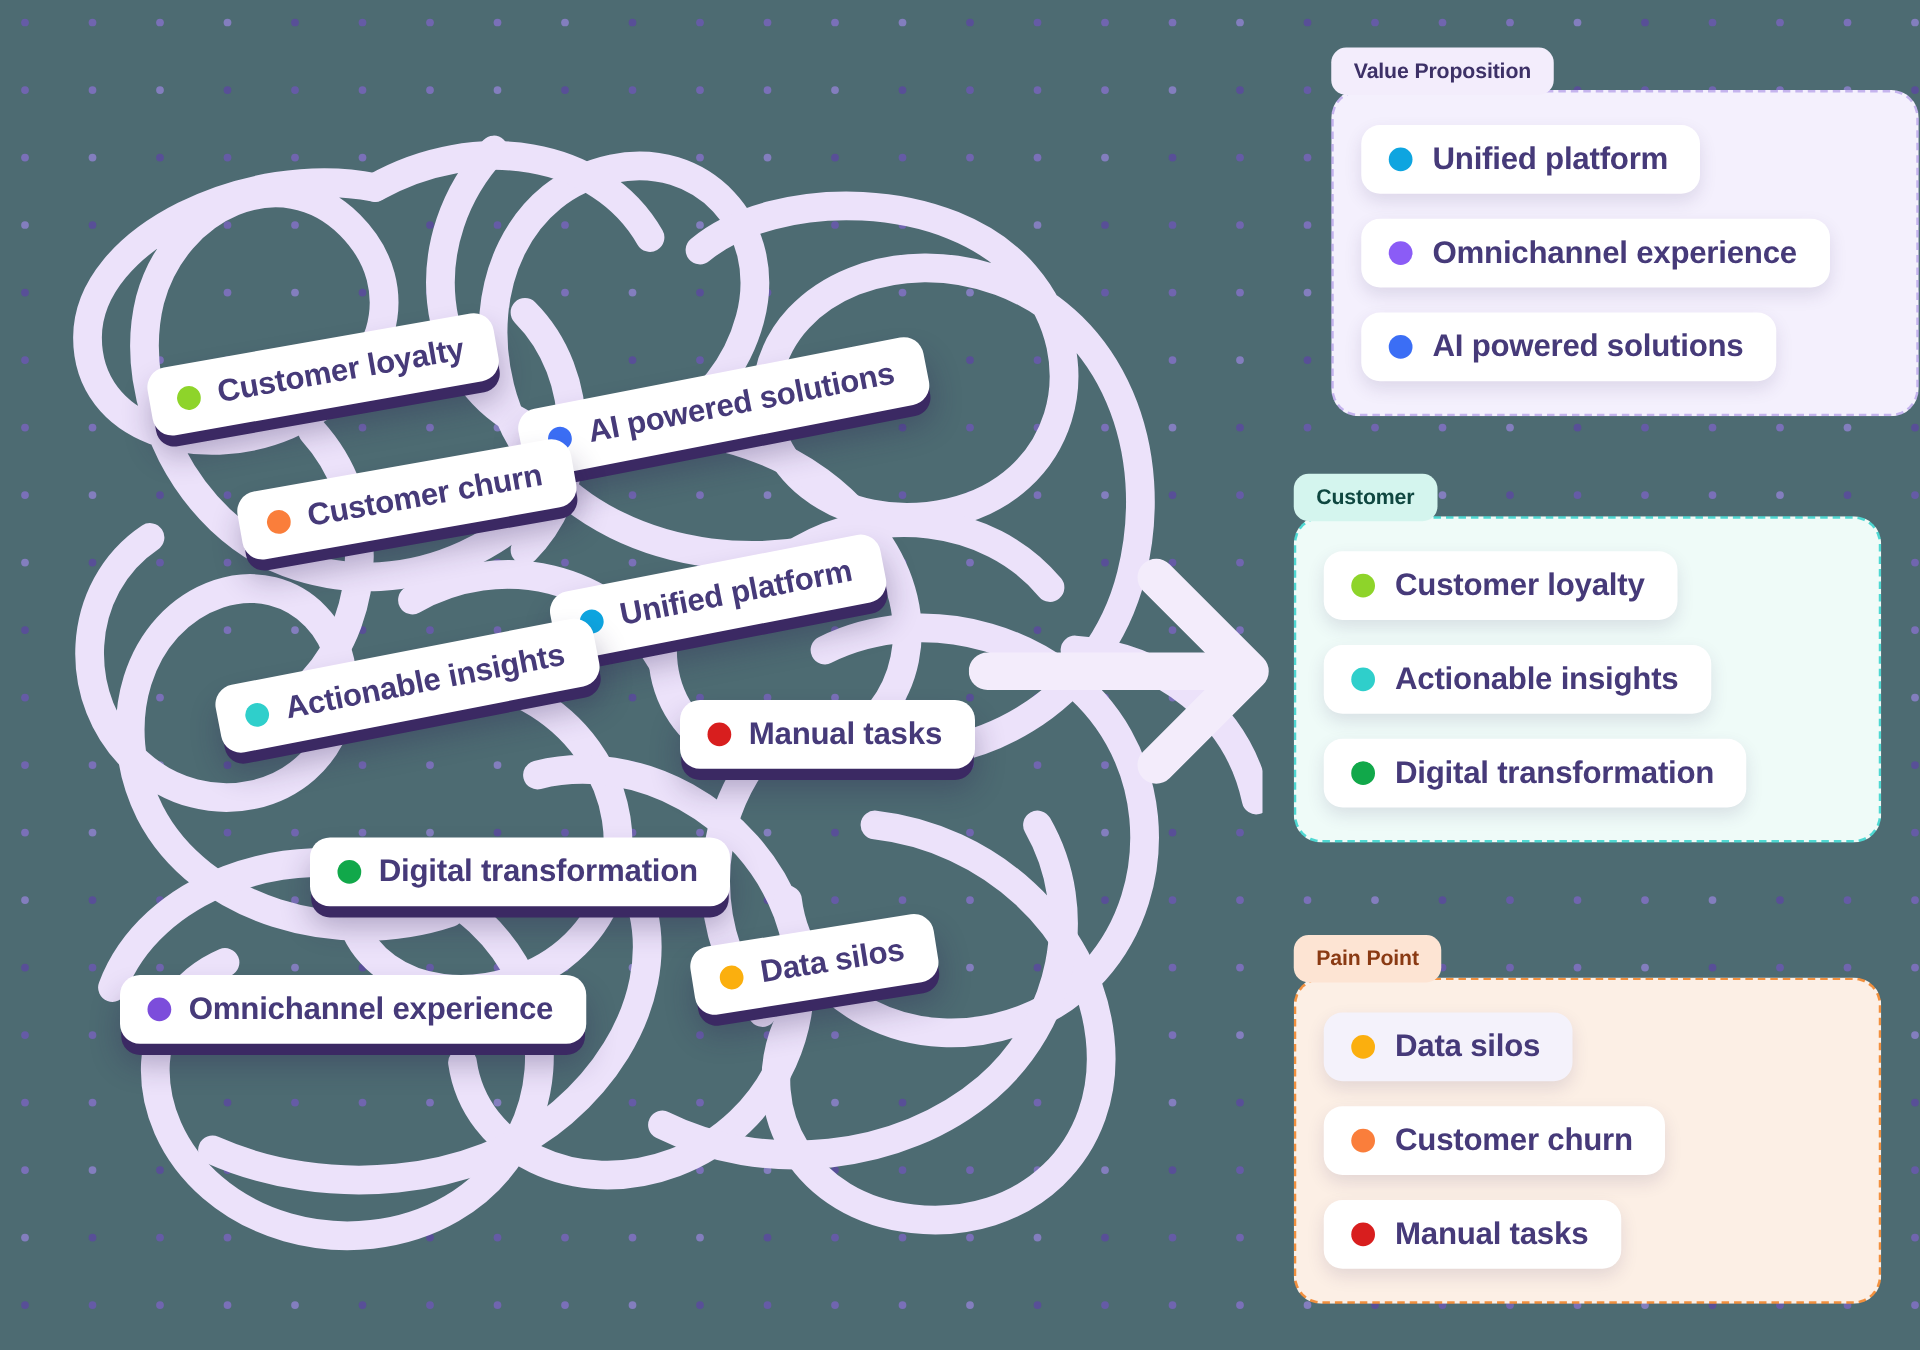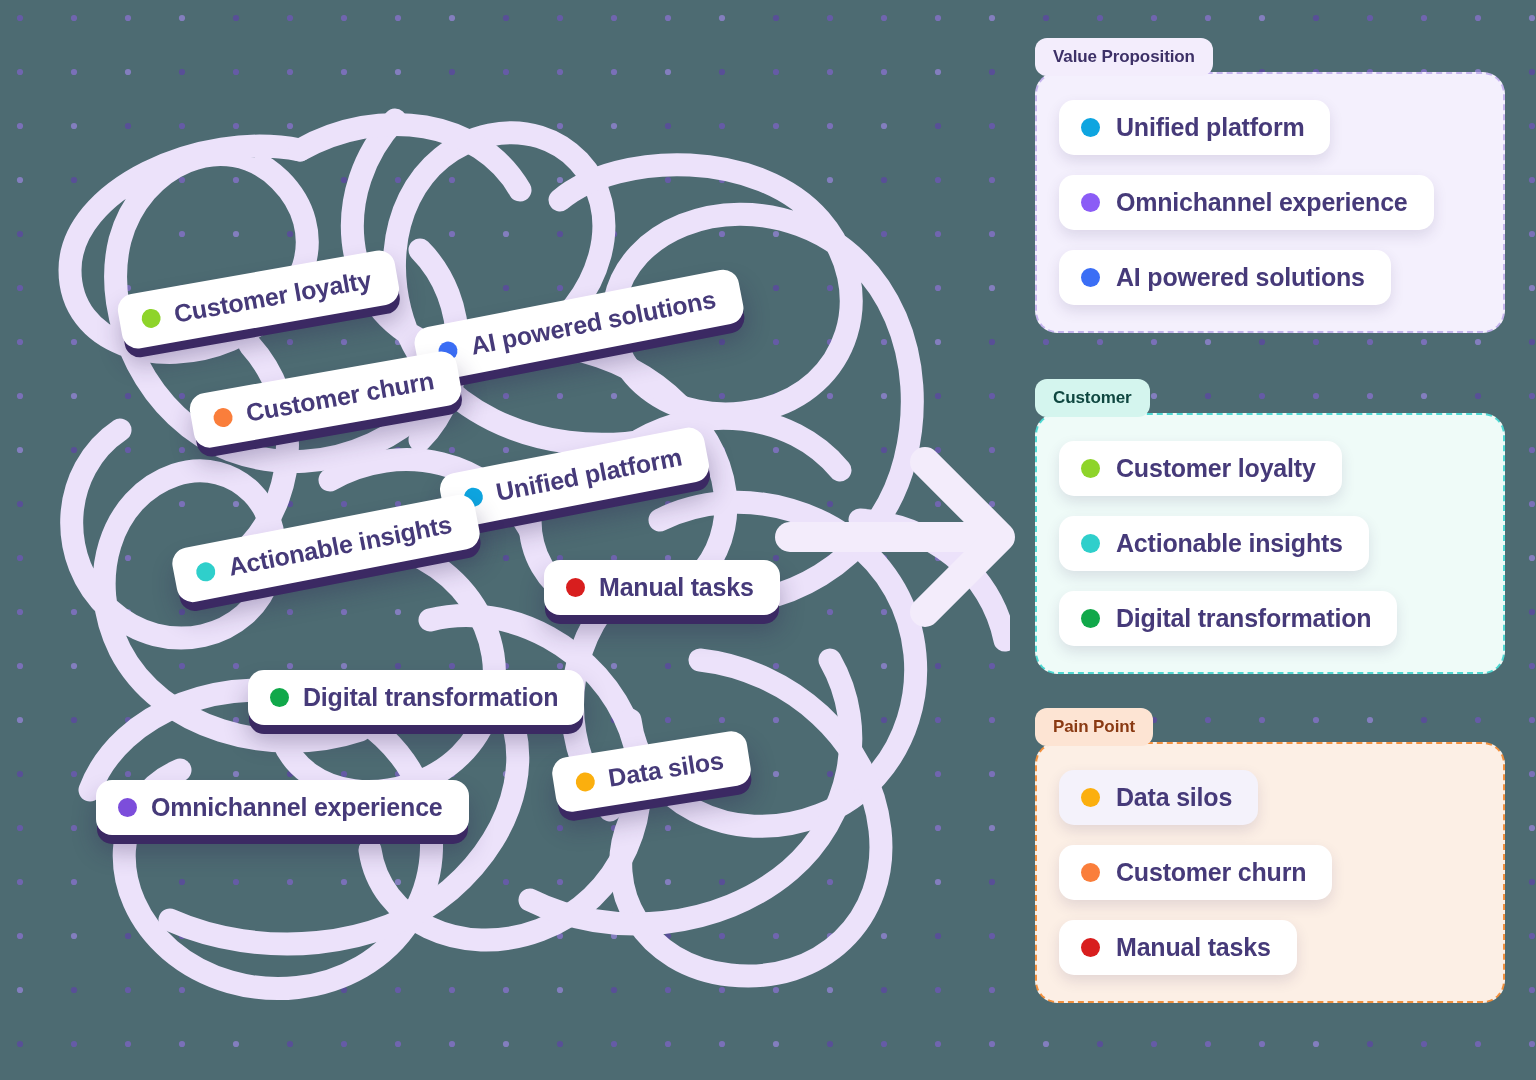--- a/index.html
+++ b/index.html
@@ -735,21 +735,21 @@
 
 <svg id="arrow" width="250" height="195" viewBox="0 0 250 195">
   <g fill="none" stroke="#f3ecfb" stroke-width="30" stroke-linecap="round" stroke-linejoin="round">
     <path d="M15,97 L218,97"></path>
     <path d="M150,22 L225,97 L150,172"></path>
   </g>
 </svg>
 
 <div id="right-col">
 
-  <div class="group" id="grp-value" style="top: 38px;">
+  <div class="group" id="grp-value" style="top: 38px; margin-left: 30px;">
     <span class="badge" style="background: rgb(243, 237, 252); color: rgb(61, 49, 103);">Value Proposition</span>
     <div class="panel" style="background: rgb(244, 240, 253); border-color: rgb(197, 180, 238);">
       <div class="rchip" style="background: rgb(255, 255, 255);">
         <span class="dot" style="background: rgb(14, 165, 224);"></span>
         <span class="lbl">Unified platform</span>
       </div>
       <div class="rchip" style="background: rgb(255, 255, 255);">
         <span class="dot" style="background: rgb(139, 92, 246);"></span>
         <span class="lbl">Omnichannel experience</span>
       </div>
@@ -771,21 +771,21 @@
         <span class="dot" style="background: rgb(47, 207, 203);"></span>
         <span class="lbl">Actionable insights</span>
       </div>
       <div class="rchip" style="background: rgb(255, 255, 255);">
         <span class="dot" style="background: rgb(17, 168, 74);"></span>
         <span class="lbl">Digital transformation</span>
       </div>
     </div>
   </div>
 
-  <div class="group" id="grp-pain" style="top: 708px;">
+  <div class="group" id="grp-pain" style="top: 748px;">
     <span class="badge" style="background: rgb(253, 228, 211); color: rgb(138, 58, 19);">Pain Point</span>
     <div class="panel" style="background: rgb(252, 239, 229); border-color: rgb(242, 144, 62);">
       <div class="rchip" style="background: rgb(244, 242, 251);">
         <span class="dot" style="background: rgb(251, 175, 14);"></span>
         <span class="lbl">Data silos</span>
       </div>
       <div class="rchip" style="background: rgb(255, 255, 255);">
         <span class="dot" style="background: rgb(250, 126, 59);"></span>
         <span class="lbl">Customer churn</span>
       </div>

